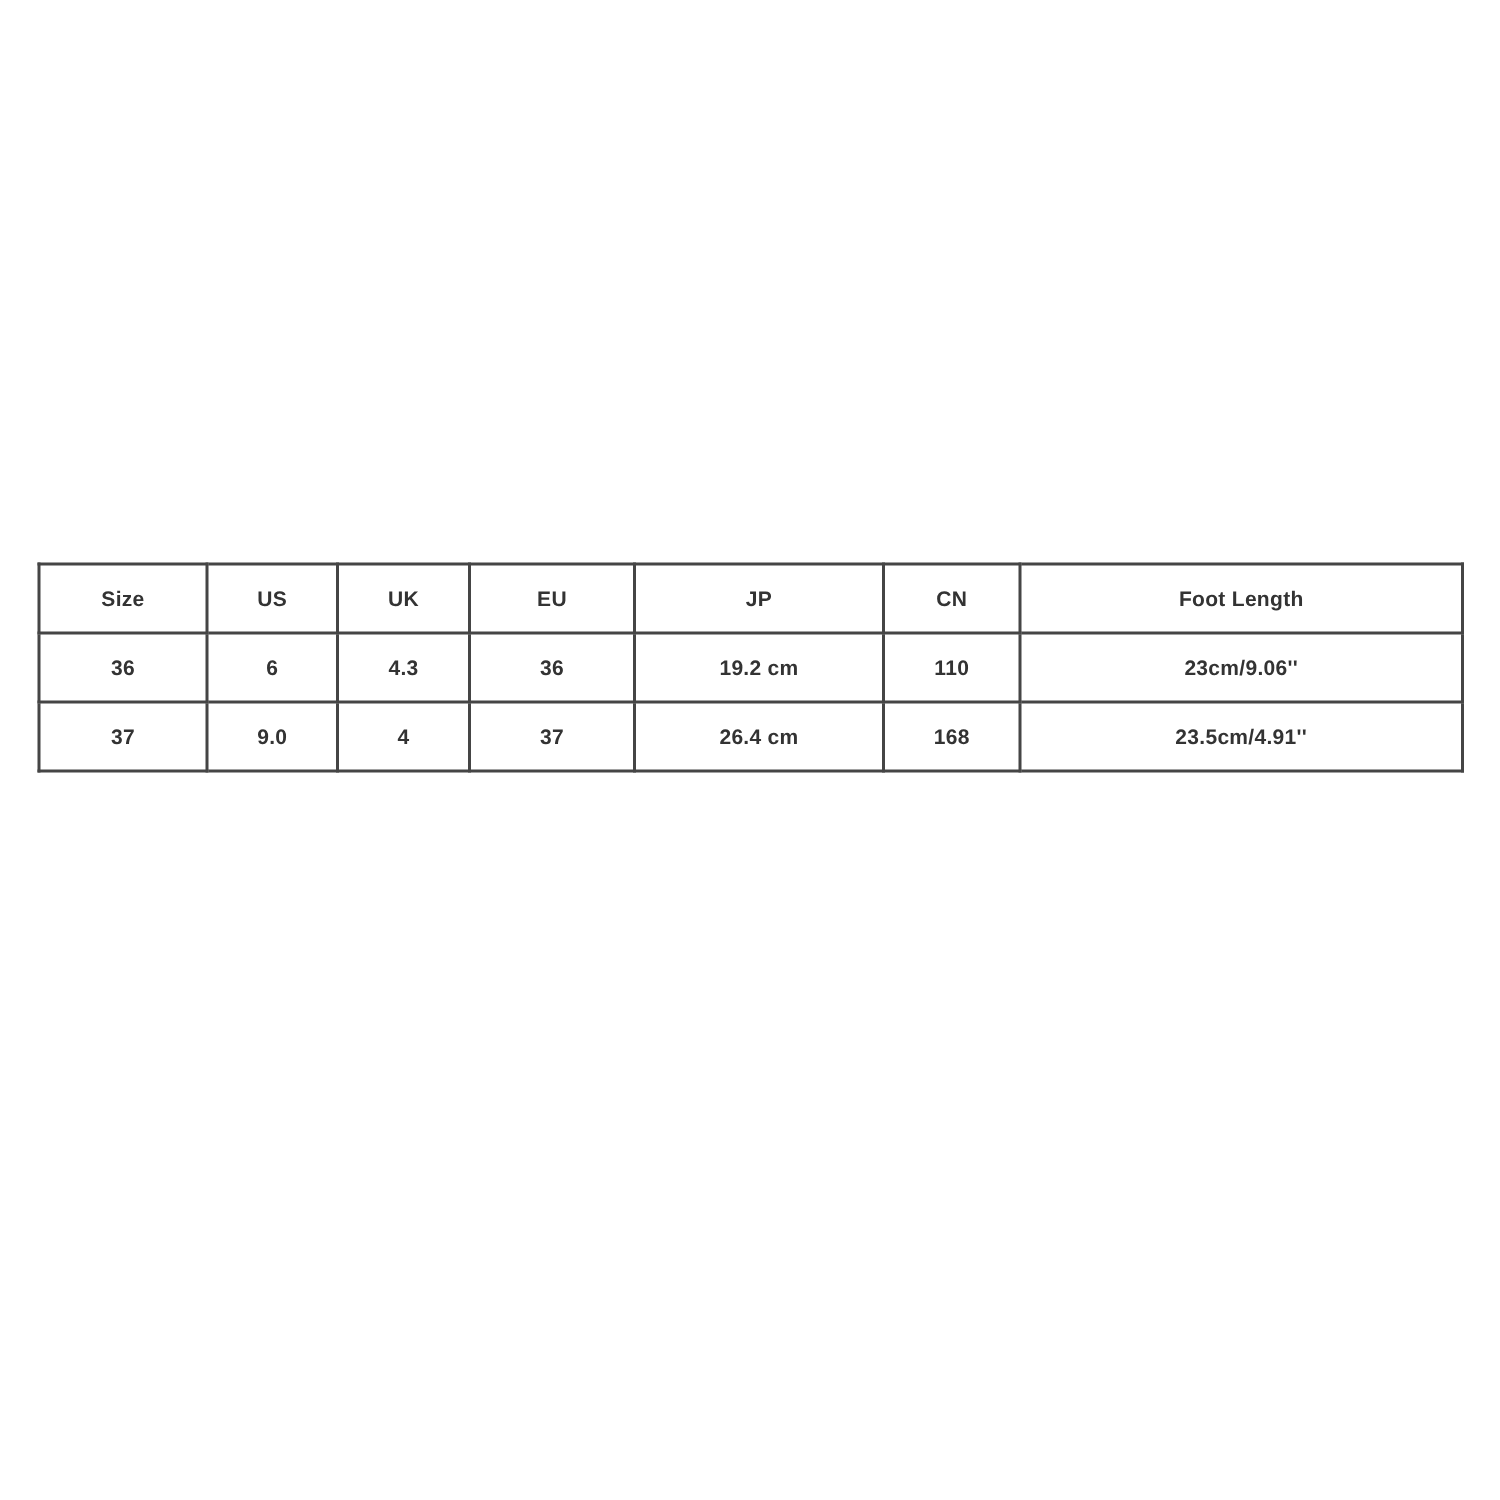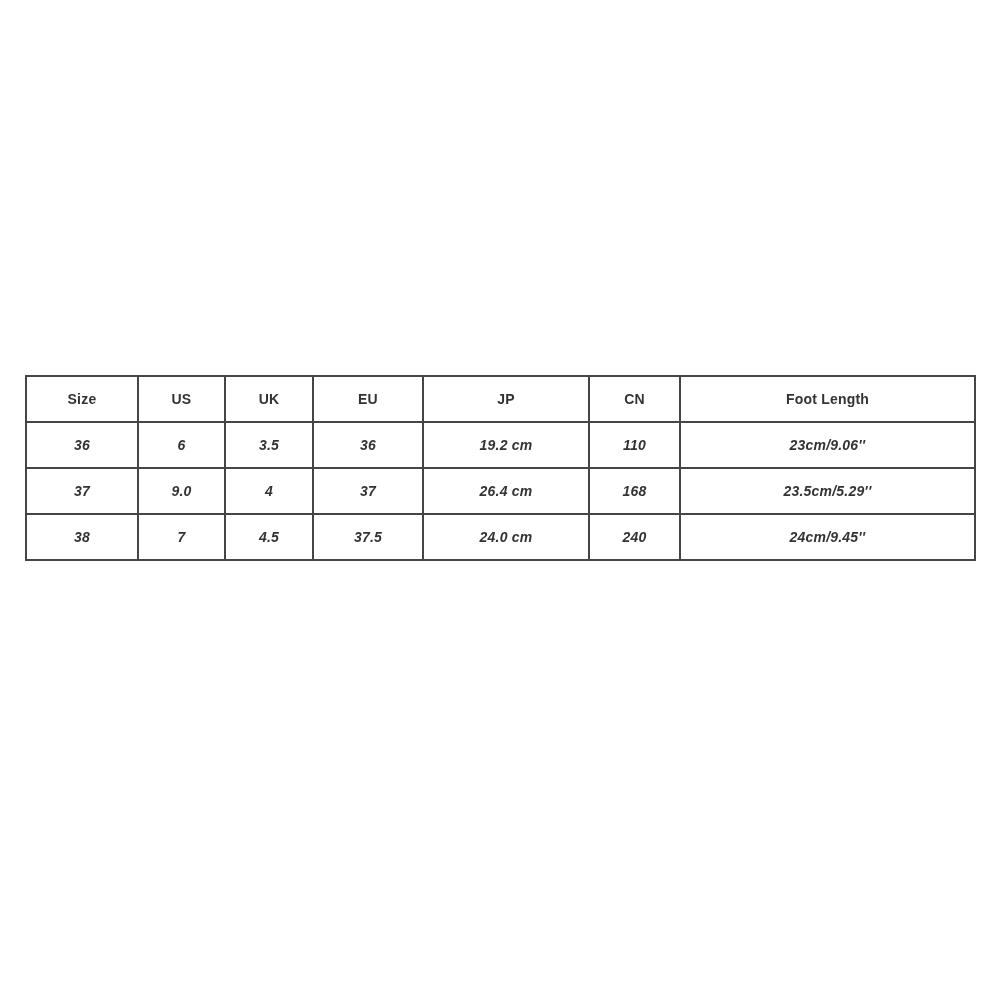--- a/index.html
+++ b/index.html
@@ -27,21 +27,21 @@
     border: 2px solid #454545;
     text-align: center;
     vertical-align: middle;
     color: #333333;
     font-size: 14px;
     font-weight: 600;
     padding: 14px;
     letter-spacing: 0.2px;
   }
   .size-table thead tr { height: 46px; }
-  .size-table tbody tr { height: 40px; font-style: italic; }
+  .size-table tbody tr { height: 40px; }
 </style>
 </head>
 <body>
 
 <table class="size-table">
   <colgroup>
     <col style="width:112px">
     <col style="width:87px">
     <col style="width:88px">
     <col style="width:110px">
@@ -57,38 +57,29 @@
       <th>EU</th>
       <th>JP</th>
       <th>CN</th>
       <th>Foot Length</th>
     </tr>
   </thead>
   <tbody>
     <tr>
       <td>36</td>
       <td>6</td>
-      <td>3.5</td>
+      <td>4.3</td>
       <td>36</td>
       <td>19.2 cm</td>
       <td>110</td>
       <td>23cm/9.06''</td>
     </tr>
     <tr>
       <td>37</td>
       <td>9.0</td>
       <td>4</td>
       <td>37</td>
       <td>26.4 cm</td>
       <td>168</td>
-      <td>23.5cm/5.29''</td>
-    </tr>
-    <tr>
-      <td>38</td>
-      <td>7</td>
-      <td>4.5</td>
-      <td>37.5</td>
-      <td>24.0 cm</td>
-      <td>240</td>
-      <td>24cm/9.45''</td>
+      <td>23.5cm/4.91''</td>
     </tr>
   </tbody>
 </table>
 
 </body></html>

